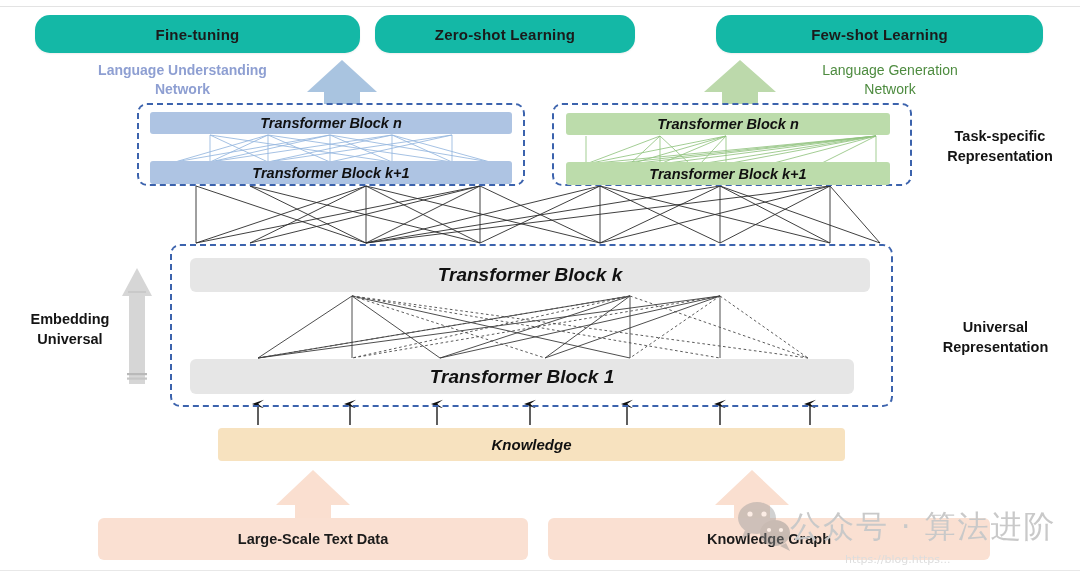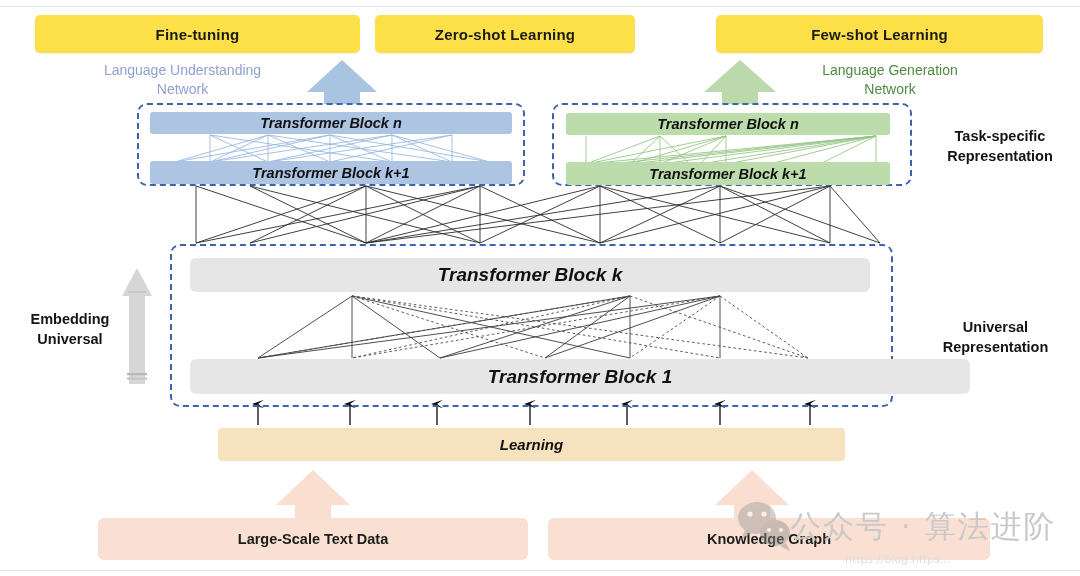--- a/index.html
+++ b/index.html
@@ -16,25 +16,25 @@
 
   
   .box{
     position:absolute;
     display:flex;align-items:center;justify-content:center;
     text-align:center;
     box-sizing:border-box;
     border-radius:4px;
   }
   .task-box{
-    background:#fde047;
+    background:#14b8a6;
     color:#1b1b1b;
     font-size:15px;font-weight:bold;
     letter-spacing:.2px;
-    border-radius:5px;
+    border-radius:15px;
     box-shadow:0 1px 2px rgba(0,0,0,.07);
   }
   .blue-bar{
     background:#aec4e3;color:#111;
     font-style:italic;font-weight:bold;font-size:14.5px;
     border-radius:3px;
   }
   .green-bar{
     background:#bcdcab;color:#111;
     font-style:italic;font-weight:bold;font-size:14.5px;
@@ -245,21 +245,21 @@
   <div class="box task-box" style="left:35px;top:15px;width:325px;height:38px;">
     <span>Fine-tuning</span>
   </div>
   <div class="box task-box" style="left:375px;top:15px;width:260px;height:38px;">
     <span>Zero-shot Learning</span>
   </div>
   <div class="box task-box" style="left:716px;top:15px;width:327px;height:38px;">
     <span>Few-shot Learning</span>
   </div>
 
-  <div class="net-label blue" style="left:75px;top:61px;width:215px;">
+  <div class="net-label blue" style="left:75px;top:61px;width:215px;font-weight:bold;">
     <div>Language Understanding</div>
     <div>Network</div>
   </div>
   <div class="net-label green" style="left:790px;top:61px;width:200px;">
     <div>Language Generation</div>
     <div>Network</div>
   </div>
 
   <div class="dashed" style="left:137px;top:103px;width:388px;height:83px;"></div>
   <div class="box blue-bar" style="left:150px;top:112px;width:362px;height:22px;">
@@ -279,36 +279,36 @@
 
   <div class="side-label" style="left:925px;top:127px;width:150px;">
     <div>Task-specific</div>
     <div>Representation</div>
   </div>
 
   <div class="dashed" style="left:170px;top:244px;width:723px;height:163px;"></div>
   <div class="box gray-bar" style="left:190px;top:258px;width:680px;height:34px;">
     <span>Transformer Block k</span>
   </div>
-  <div class="box gray-bar" style="left:190px;top:359px;width:780px;height:35px;">
+  <div class="box gray-bar" style="left:190px;top:359px;width:664px;height:35px;">
     <span>Transformer Block 1</span>
   </div>
 
   <div class="side-label" style="left:918px;top:318px;width:155px;">
     <div>Universal</div>
     <div>Representation</div>
   </div>
 
   <div class="side-label" style="left:20px;top:310px;width:100px;">
     <div>Embedding</div>
     <div>Universal</div>
   </div>
 
   <div class="box embed-bar" style="left:218px;top:428px;width:627px;height:33px;">
-    <span>Learning</span>
+    <span>Knowledge</span>
   </div>
 
   <div class="box data-box" style="left:98px;top:518px;width:430px;height:42px;">
     <span>Large-Scale Text Data</span>
   </div>
   <div class="box data-box" style="left:548px;top:518px;width:442px;height:42px;">
     <span>Knowledge Graph</span>
   </div>
 
   <svg class="layer" viewBox="0 0 1080 576">

